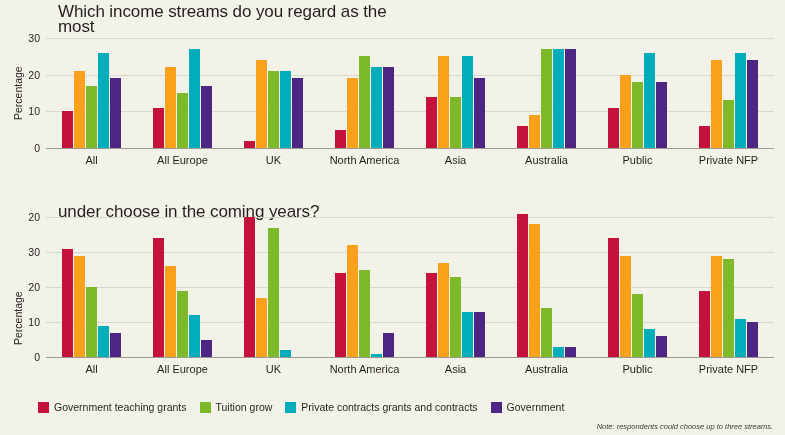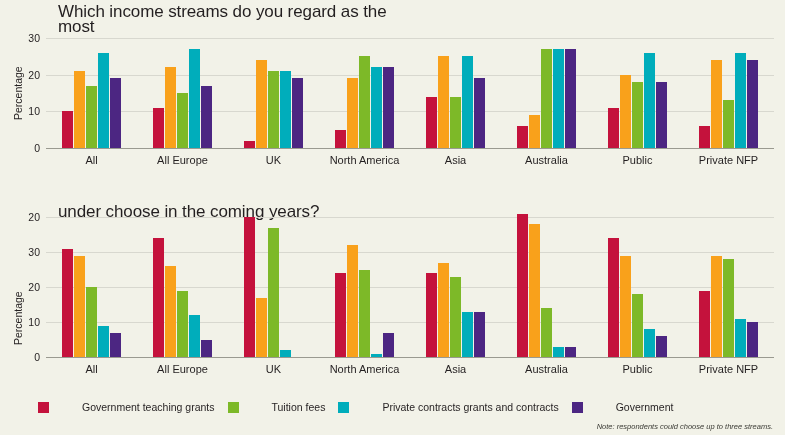--- a/index.html
+++ b/index.html
@@ -120,21 +120,20 @@
     position: absolute;
     left: 38px;
     top: 401px;
     display: flex;
     align-items: center;
   }
   .legend-item {
     display: flex;
     align-items: center;
     margin-right: 13px;
-    gap: 28px;
   }
   .legend-swatch {
     width: 11px;
     height: 11px;
     margin-right: 5px;
     display: block;
   }
   .legend-text {
     font-size: 10.5px;
     color: #231f20;
@@ -338,21 +337,21 @@
     </div>
   </div>
 
   <div id="legend">
       <div class="legend-item">
         <span class="legend-swatch" style="background: rgb(196, 18, 60);"></span>
         <span class="legend-text">Government teaching grants</span>
       </div>
       <div class="legend-item">
         <span class="legend-swatch" style="background: rgb(125, 185, 40);"></span>
-        <span class="legend-text">Tuition fees</span>
+        <span class="legend-text">Tuition grow</span>
       </div>
       <div class="legend-item">
         <span class="legend-swatch" style="background: rgb(0, 173, 187);"></span>
         <span class="legend-text">Private contracts grants and contracts</span>
       </div>
       <div class="legend-item">
         <span class="legend-swatch" style="background: rgb(76, 38, 130);"></span>
         <span class="legend-text">Government</span>
       </div>
     </div>

